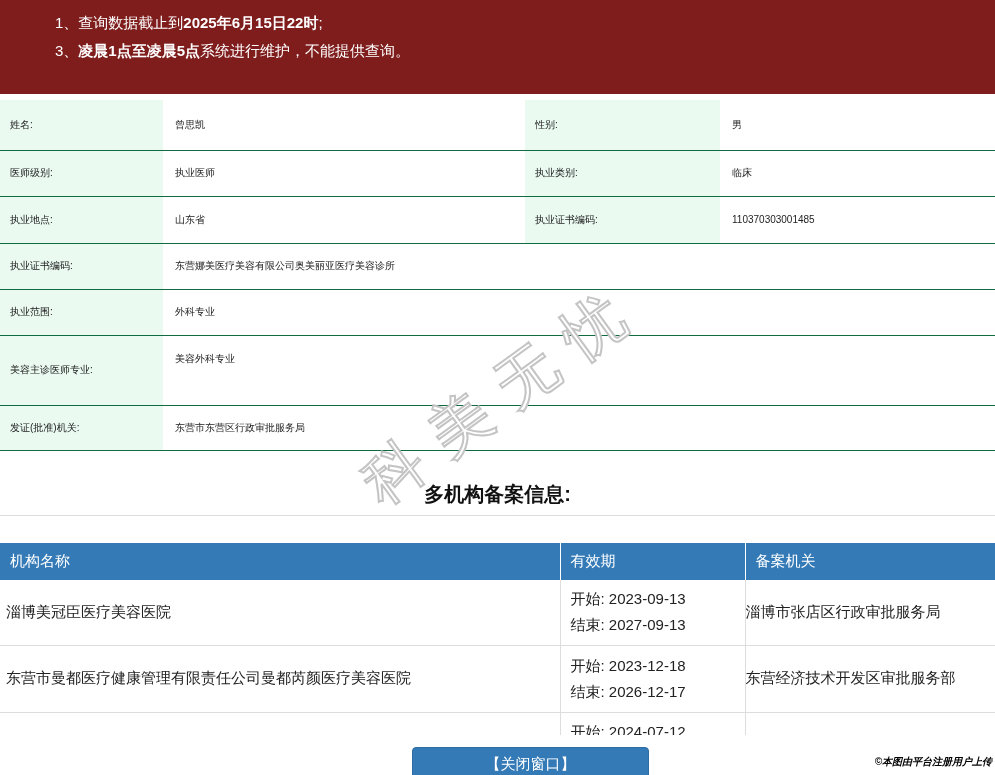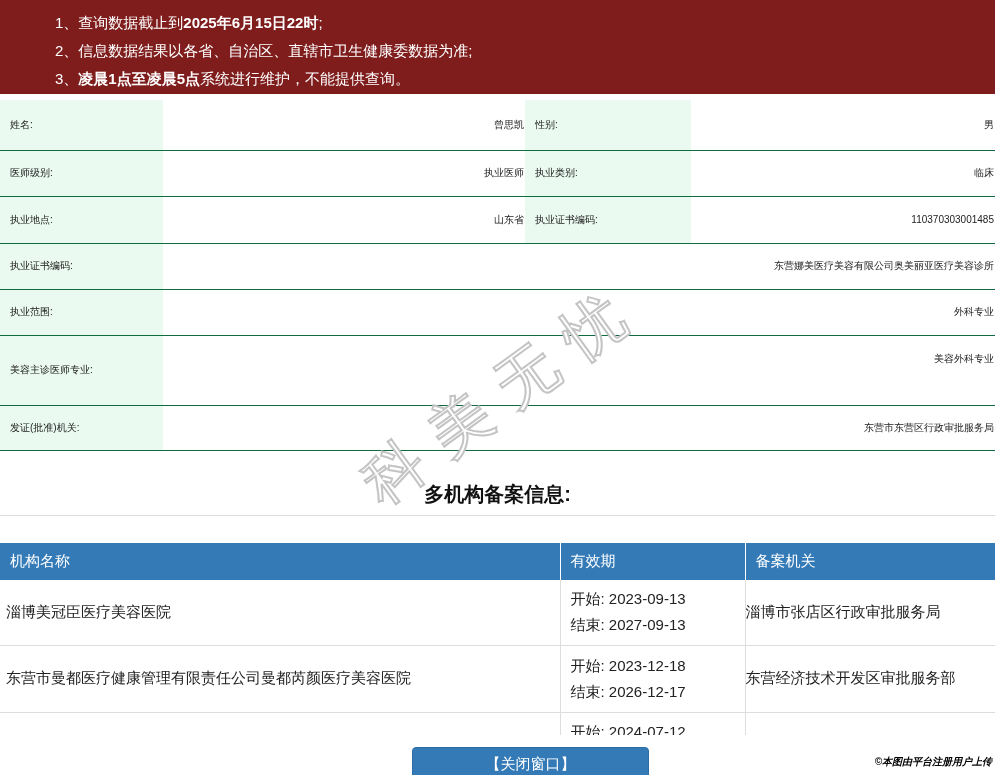--- a/index.html
+++ b/index.html
@@ -23,22 +23,22 @@
   .info-table {
     position:absolute; left:0; top:100px; width:995px;
     border-collapse:collapse; table-layout:fixed; font-size:10px;
   }
   .info-table td {
     border-bottom:1px solid #116b41; vertical-align:middle;
   }
   .info-table td.lbl {
     background:#eafaf1; padding:0 33px 0 10px;
   }
-  .info-table td.val { padding:0 1px 0 12px;text-align:right; }
-  .c1 { width:163px; } .c2 { width:362px; } .c3 { width:166px; } .c4 { width:304px; }
+  .info-table td.val { padding:0 1px 0 12px; }
+  .c1 { width:163px; } .c2 { width:362px; } .c3 { width:195px; } .c4 { width:304px; }
   .r1 td { height:50px; } .r2 td { height:46px; } .r3 td { height:47px; }
   .r4 td { height:46px; } .r5 td { height:46px; } .r6 td { height:70px; }
   .r7 td { height:45px; }
   .r6 td.val { vertical-align:top; padding-top:16px; }
 
   
   .watermark {
     position:absolute; left:503px; top:394px;
     transform:translate(-50%,-50%) rotate(-36deg);
     font-size:60px; letter-spacing:22px; white-space:nowrap;
@@ -94,21 +94,20 @@
     font-style:italic;
   }
 </style>
 </head>
 <body>
 
 <div id="page">
 
   <div class="notice-bar">
     <div class="notice-line"><span>1、</span><span>查询数据截止到</span><b>2025年6月15日22时</b><span>;</span></div>
-    <div class="notice-line"><span>2、</span><span>信息数据结果以各省、自治区、直辖市卫生健康委数据为准;</span><b></b><span></span></div>
     <div class="notice-line"><span>3、</span><span></span><b>凌晨1点至凌晨5点</b><span>系统进行维护，不能提供查询。</span></div>
   </div>
 
   <table class="info-table">
     <tbody>
         <tr class="r1">
       <td class="lbl c1">姓名:</td>
       <td class="val c2">曾思凯</td>
       <td class="lbl c3">性别:</td>
       <td class="val c4">男</td>

